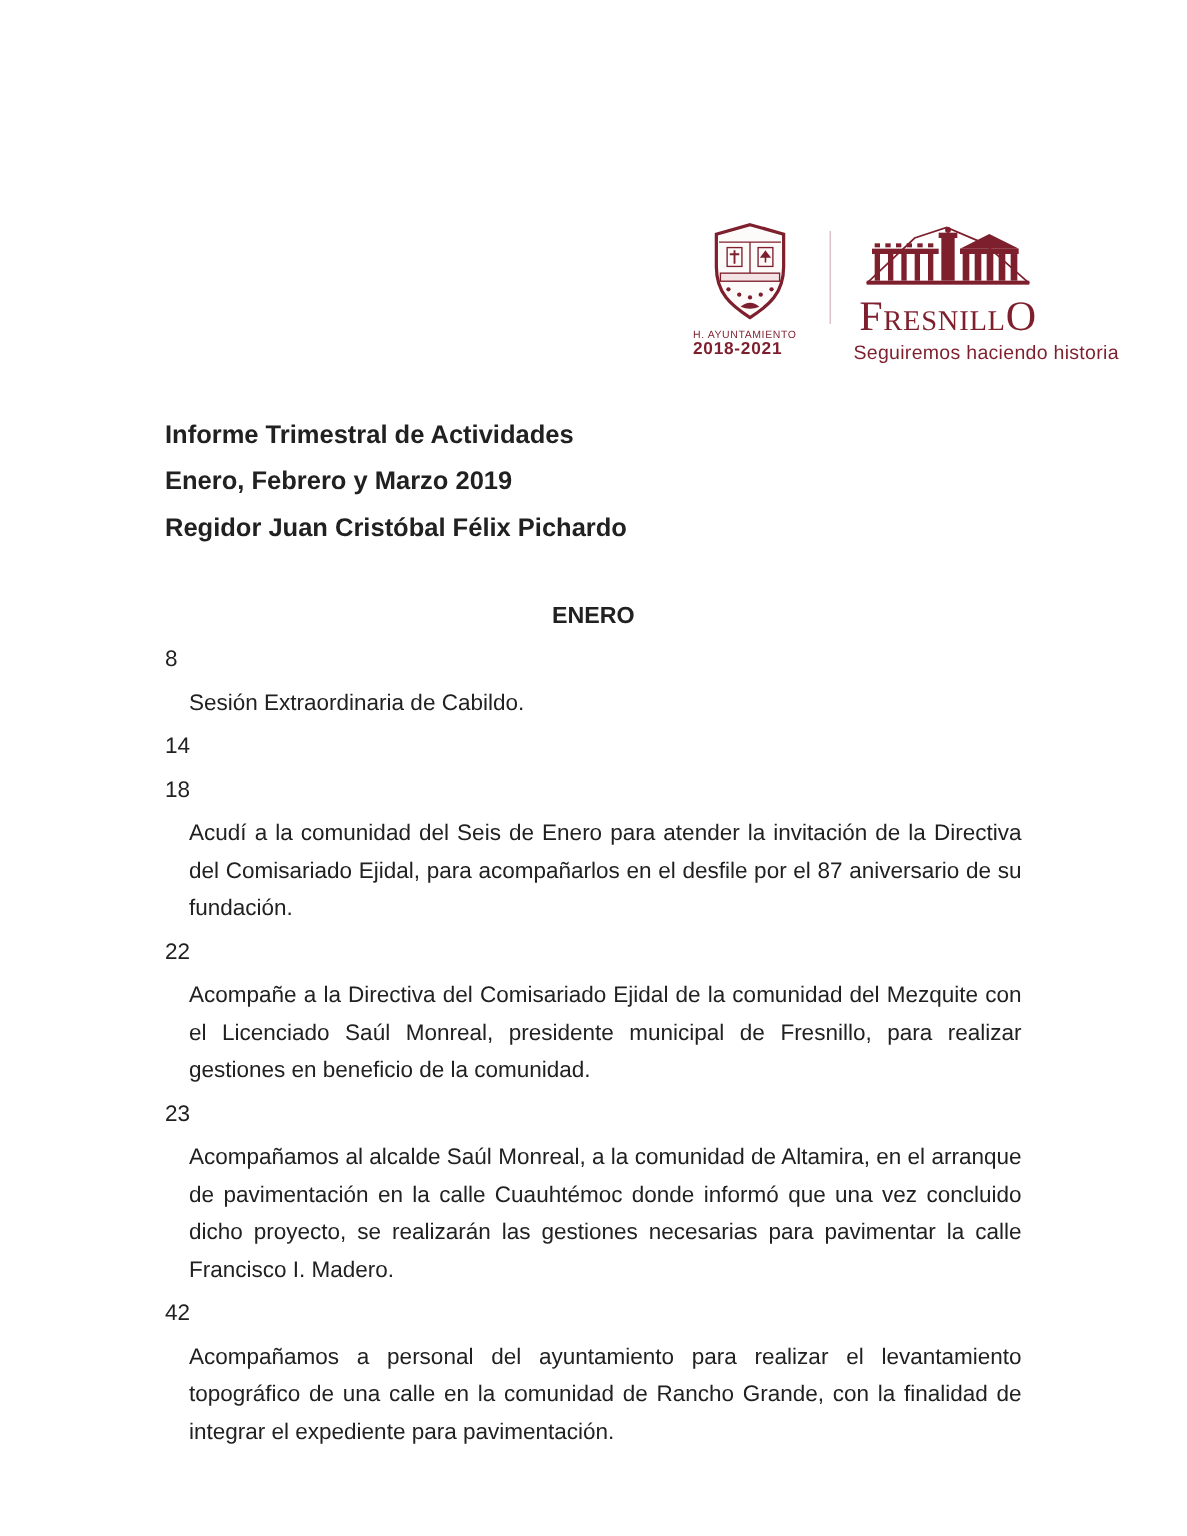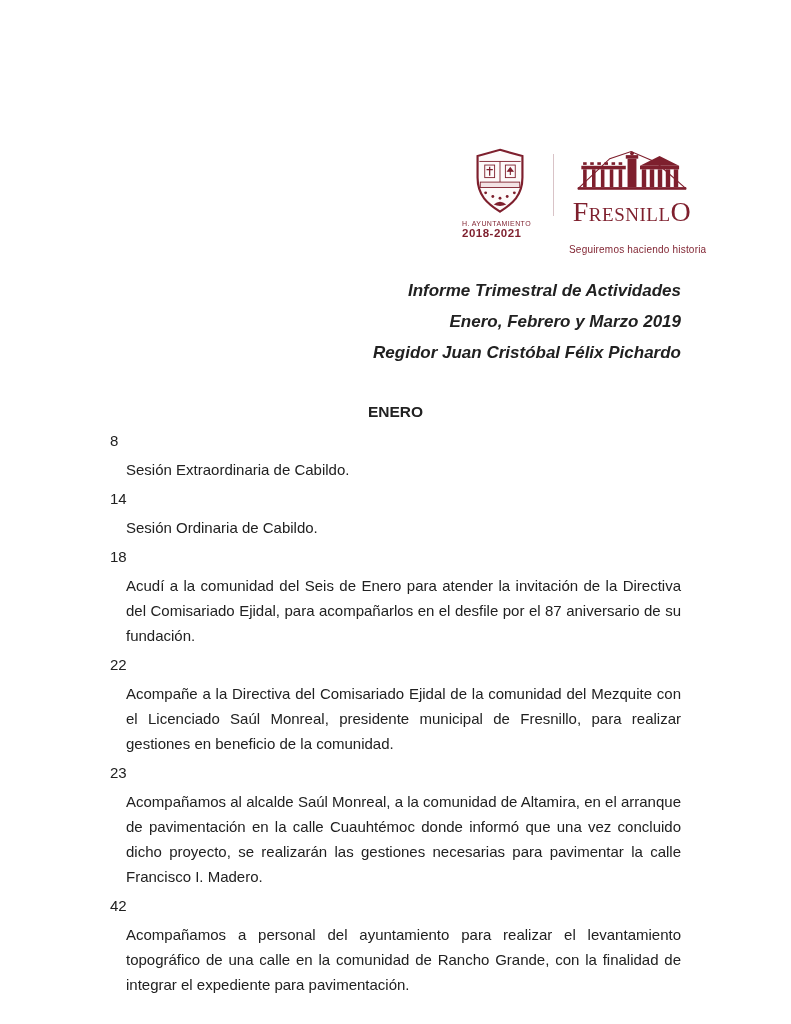--- a/index.html
+++ b/index.html
@@ -33,25 +33,25 @@
   .fres svg { display: block; margin: 0 auto; }
   .wordmark {
     font-family: "Liberation Serif", serif;
     line-height: 1;
     margin-top: 2px;
     white-space: nowrap;
     letter-spacing: 0.5px;
   }
   .wordmark span { font-size: 19px; }
   .wordmark span.wm-big { font-size: 28px; }
-  .tagline { font-size: 10px; margin-top: 18px; letter-spacing: 0.2px; white-space: nowrap; }
+  .tagline { font-size: 13px; margin-top: 1px; letter-spacing: 0.2px; white-space: nowrap; }
 
   
   .doc { padding: 0 110px; }
-  .title-block { margin-top: 20px; text-align: right; font-style: italic; }
+  .title-block { margin-top: 32px; text-align: left; }
   .title-block p { margin: 0; font-size: 17px; font-weight: bold; line-height: 31px; }
   .section-head {
     text-align: center;
     font-weight: bold;
     font-size: 15.5px;
     line-height: 25px;
     margin: 31px 0 4px 0;
   }
   .entry p { font-size: 15px; line-height: 25px; margin: 0 0 4px 0; }
   .entry .day { text-align: left; }
@@ -132,21 +132,20 @@
 
     <div class="entries">
 
         <div class="entry">
           <p class="day">8</p>
           <p class="text">Sesión Extraordinaria de Cabildo.</p>
         </div>
 
         <div class="entry">
           <p class="day">14</p>
-          <p class="text">Sesión Ordinaria de Cabildo.</p>
         </div>
 
         <div class="entry">
           <p class="day">18</p>
           <p class="text">Acudí a la comunidad del Seis de Enero para atender la invitación de la Directiva del Comisariado Ejidal, para acompañarlos en el desfile por el 87 aniversario de su fundación.</p>
         </div>
 
         <div class="entry">
           <p class="day">22</p>
           <p class="text">Acompañe a la Directiva del Comisariado Ejidal de la comunidad del Mezquite con el Licenciado Saúl Monreal, presidente municipal de Fresnillo, para realizar gestiones en beneficio de la comunidad.</p>

